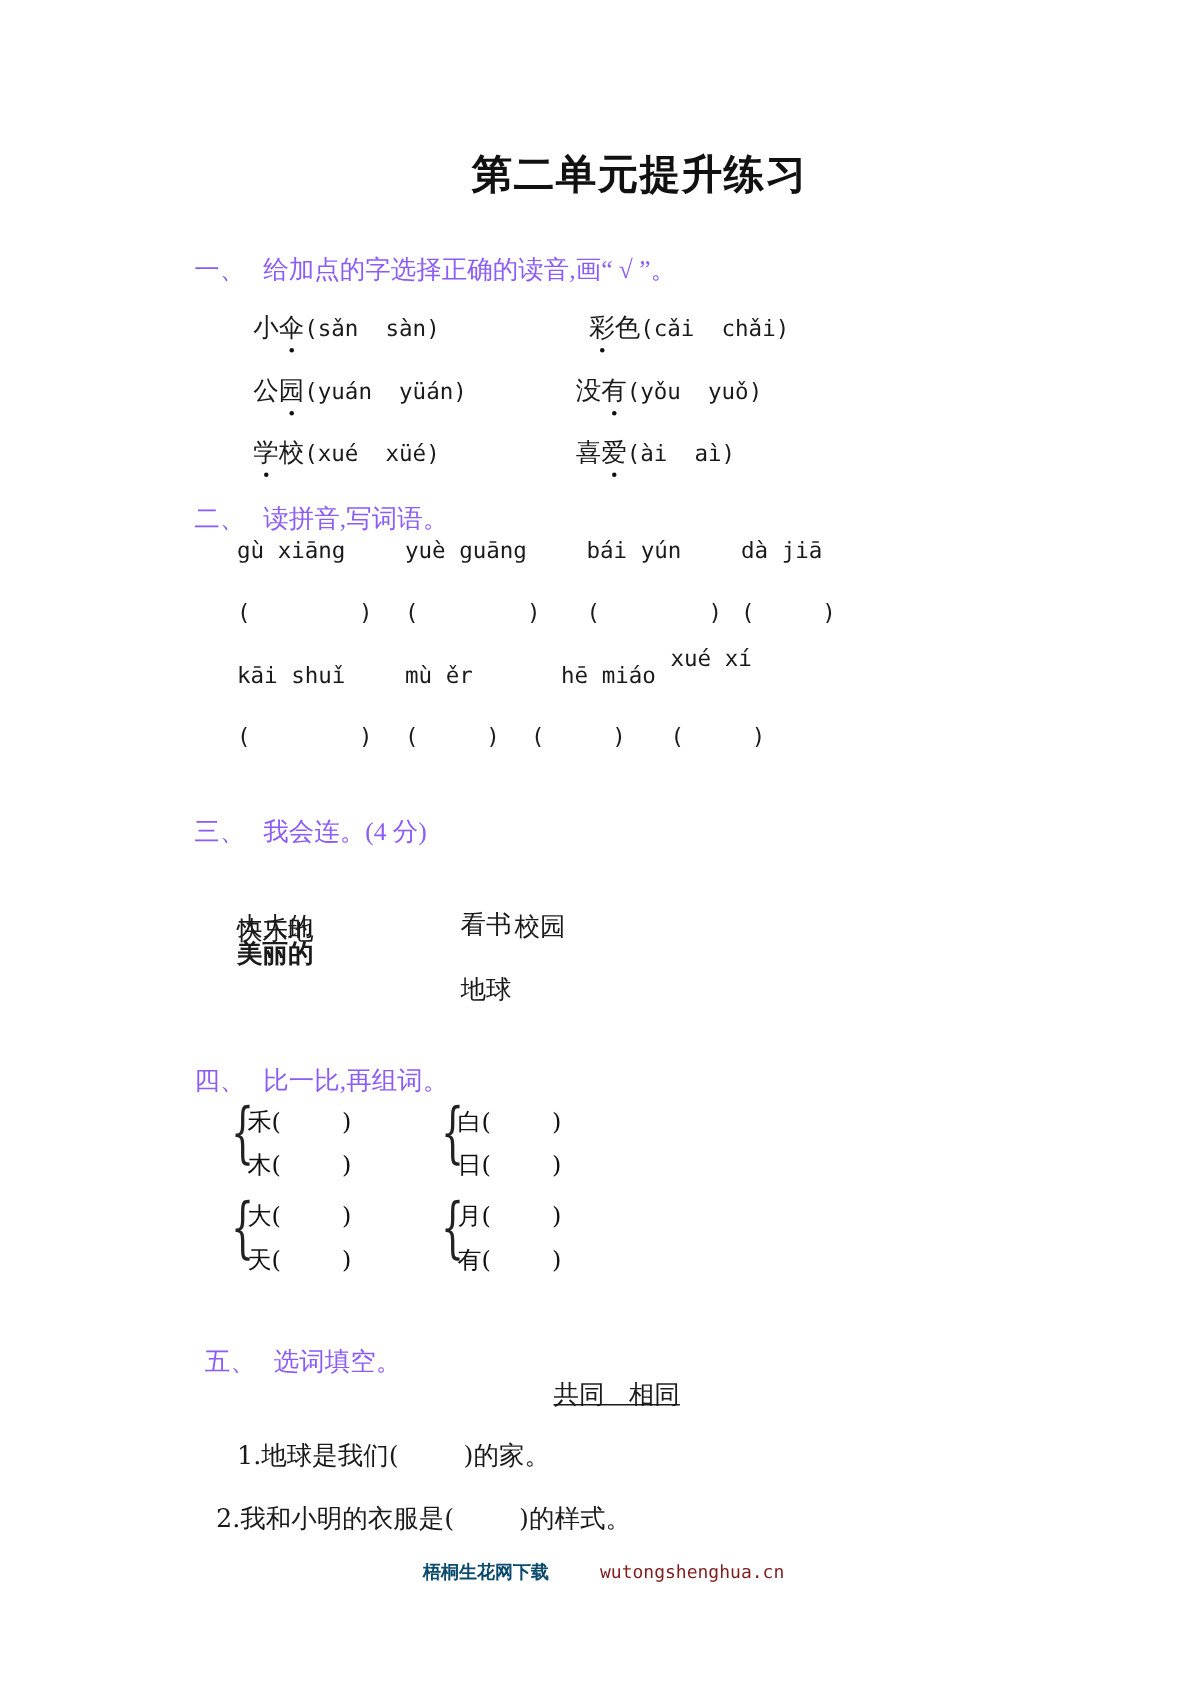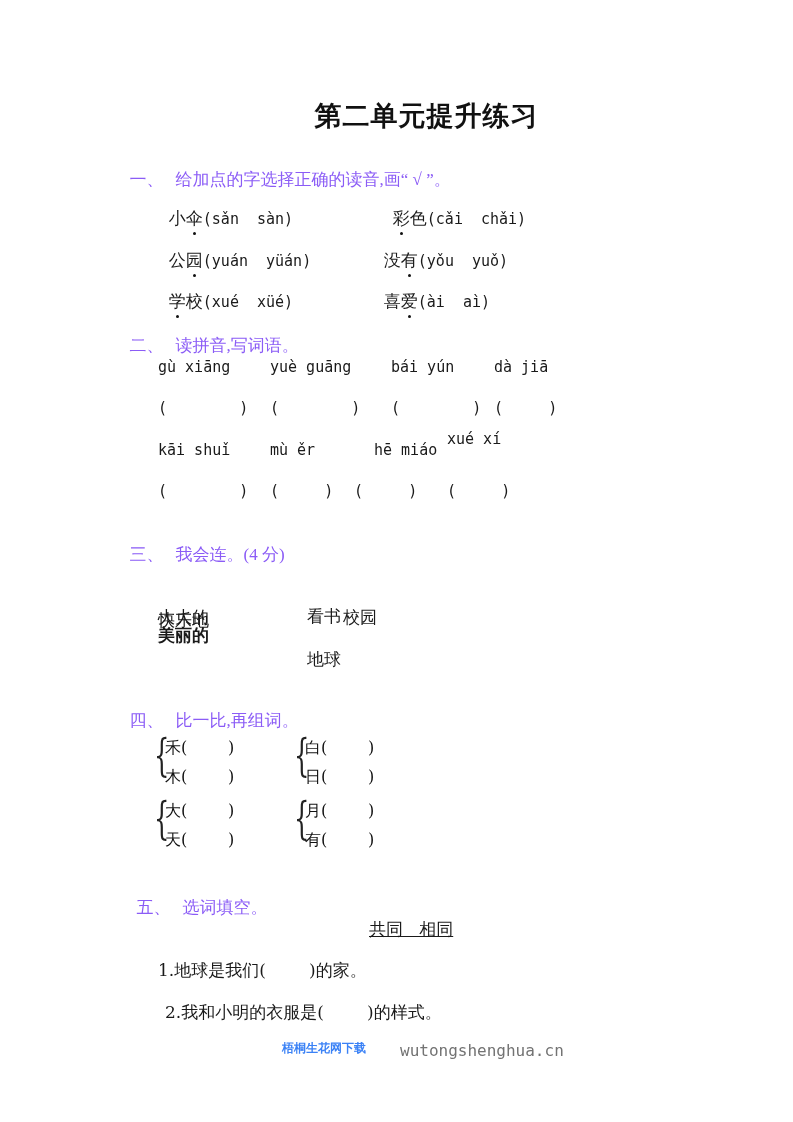--- a/index.html
+++ b/index.html
@@ -29,25 +29,25 @@
       background: #111;
     }
     .brace {
       position: absolute; font-size: 44px; line-height: 44px;
       font-family: "DejaVu Serif", "Liberation Serif", serif; color: #222;
       transform: scaleX(0.55); transform-origin: left top;
     }
     .pair-line { font-size: 16px; color: #111; }
     .footer-cn {
       font-family: "DejaVu Sans", "Liberation Sans", sans-serif;
-      font-size: 12px; font-weight: bold; color: #3b82f6;
+      font-size: 12px; font-weight: bold; color: #0c4a6e;
     }
     .footer-url {
       font-family: "DejaVu Sans Mono", "Liberation Mono", monospace;
-      font-size: 16px; color: #737373;
+      font-size: 12px; color: #7f1d1d;
     }
   </style>
 </head>
 <body>
 
 <div class="abs title">第二单元提升练习</div>
 
 <div class="abs section-heading" style="left:121px; top:148px;">
   <span class="num">一、</span><span>给加点的字选择正确的读音,画“ √ ”。</span>
 </div>
@@ -125,16 +125,16 @@
 <div class="brace" style="left:294px; top:797px;">{</div>
 <div class="abs pair-line" style="left:305px; top:801px;"><span>月</span><span>(        )</span></div>
 <div class="abs pair-line" style="left:305px; top:830px;"><span>有</span><span>(        )</span></div>
 
 <div class="abs section-heading" style="left:128px; top:876px;">
   <span class="num">五、</span><span>选词填空。</span>
 </div>
 
 <div class="abs body-text" style="left:369px; top:918px;text-decoration:underline;">共同   相同</div>
 <div class="abs body-text" style="left:158px; top:959px;">1.地球是我们(        )的家。</div>
-<div class="abs body-text" style="left:165px; top:1001px;">2.我和小明的衣服是(        )的样式。</div>
+<div class="abs body-text" style="left:144px; top:1001px;">2.我和小明的衣服是(        )的样式。</div>
 
 <div class="abs footer-cn" style="left:282px; top:1040px;">梧桐生花网下载</div>
 <div class="abs footer-url" style="left:400px; top:1041px;">wutongshenghua.cn</div>
 
 </body></html>

